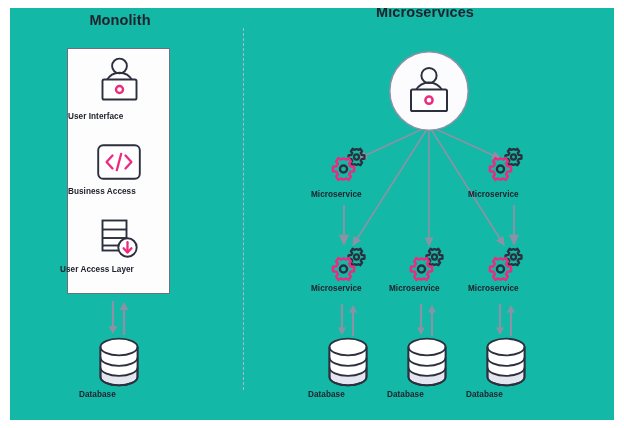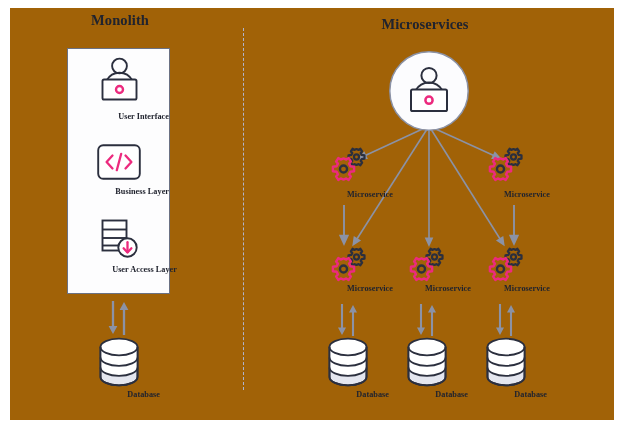--- a/index.html
+++ b/index.html
@@ -10,23 +10,22 @@
     width: 624px;
     height: 428px;
     background: #ffffff;
     font-family: "Liberation Sans", sans-serif;
     overflow: hidden;
   }
   #canvas {
     position: relative;
     width: 624px;
     height: 428px;
-    background: #a16207;
+    background: #14b8a6;
     overflow: hidden;
-    font-family: Liberation Serif, serif;
   }
   #canvas::before {
     content: "";
     position: absolute;
     left: 0; top: 0;
     width: 10px; height: 428px;
     background: #ffffff;
   }
   #canvas::after {
     content: "";
@@ -53,21 +52,21 @@
   .col-title {
     position: absolute;
     text-align: center;
     font-size: 14.5px;
     font-weight: bold;
     color: #20232e;
     letter-spacing: 0.1px;
     white-space: nowrap;
   }
   #title-monolith { left: 44px; top: 12px; width: 152px; }
-  #title-micro    { left: 340px; top: 16px; width: 170px; }
+  #title-micro    { left: 340px; top: 4px; width: 170px; }
 
   .divider {
     position: absolute;
     left: 243px;
     top: 28px;
     width: 0;
     height: 362px;
     border-left: 1.4px dashed #aeb4cf;
   }
 
@@ -77,21 +76,21 @@
     top: 48px;
     width: 103px;
     height: 246px;
     background: #fdfdfe;
     border: 1.3px solid #6b7183;
     box-sizing: border-box;
   }
 
   .node-label {
     position: absolute;
-    text-align: right;
+    text-align: left;
     font-size: 8.2px;
     font-weight: bold;
     color: #20232e;
     white-space: nowrap;
     letter-spacing: 0.05px;
   }
 
   .icon-wrap {
     position: absolute;
   }
@@ -131,21 +130,21 @@
   <div class="node-label" style="left:68px; top:112px; width:101px;">User Interface</div>
 
   <div class="icon-wrap" style="left:97px; top:144px;">
     <svg width="44" height="36" viewBox="0 0 44 36">
       <rect x="1.2" y="1.2" width="41.6" height="33.6" rx="5" fill="#ffffff" stroke="#2b2f3e" stroke-width="1.9"></rect>
       <path d="M15.5 11.5 L9.6 18 L15.5 24.5" fill="none" stroke="#ec2a7e" stroke-width="2.3" stroke-linecap="round" stroke-linejoin="round"></path>
       <path d="M28.5 11.5 L34.4 18 L28.5 24.5" fill="none" stroke="#ec2a7e" stroke-width="2.3" stroke-linecap="round" stroke-linejoin="round"></path>
       <path d="M24.2 9.8 L19.8 26.2" fill="none" stroke="#ec2a7e" stroke-width="2.3" stroke-linecap="round"></path>
     </svg>
   </div>
-  <div class="node-label" style="left:68px; top:187px; width:101px;">Business Layer</div>
+  <div class="node-label" style="left:68px; top:187px; width:101px;">Business Access</div>
 
   <div class="icon-wrap" style="left:98px; top:218px;">
     <svg width="44" height="44" viewBox="0 0 44 44">
       <rect x="4.5" y="2.5" width="24" height="30" fill="#ffffff" stroke="#2b2f3e" stroke-width="1.9"></rect>
       <line x1="4.5" y1="11.5" x2="28.5" y2="11.5" stroke="#2b2f3e" stroke-width="1.9"></line>
       <line x1="4.5" y1="20" x2="28.5" y2="20" stroke="#2b2f3e" stroke-width="1.9"></line>
       <line x1="4.5" y1="27.5" x2="20" y2="27.5" stroke="#2b2f3e" stroke-width="1.9"></line>
       <circle cx="29.5" cy="29.5" r="9.2" fill="#ffffff" stroke="#2b2f3e" stroke-width="1.9"></circle>
       <path d="M29.5 24.2 L29.5 34.2" stroke="#ec2a7e" stroke-width="2.3" stroke-linecap="round"></path>
       <path d="M25.6 30.3 L29.5 34.5 L33.4 30.3" fill="none" stroke="#ec2a7e" stroke-width="2.3" stroke-linecap="round" stroke-linejoin="round"></path>

